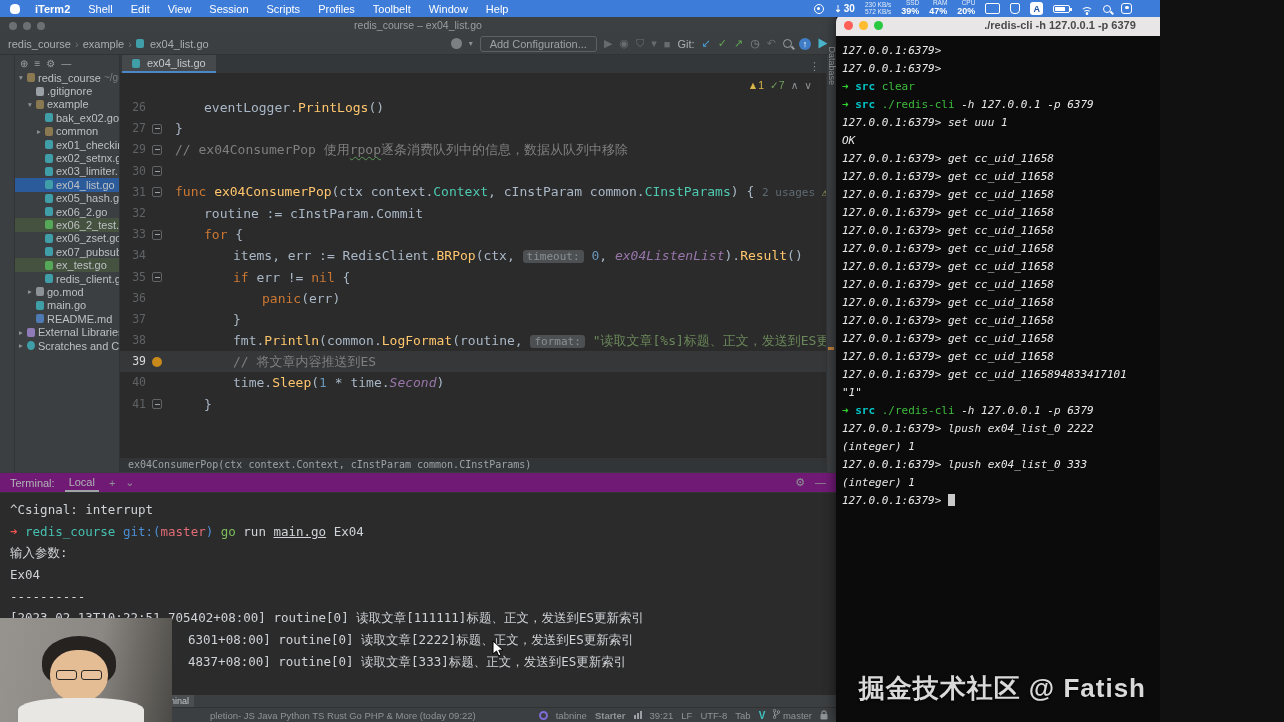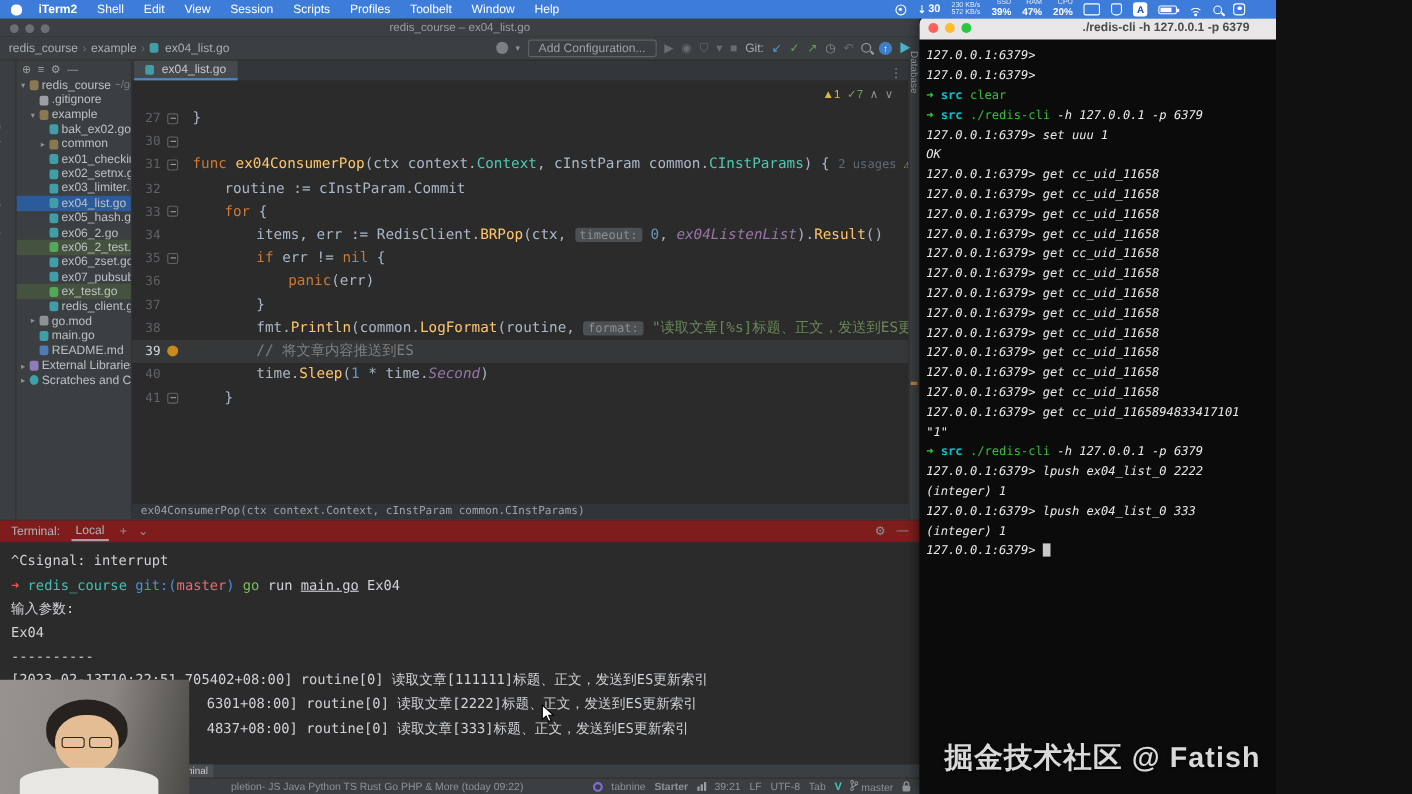--- a/index.html
+++ b/index.html
@@ -119,21 +119,21 @@
   .rlabel { position:absolute; right:-1px; top:30px; color:#9b9fa2; font-size:9px;
             transform:rotate(90deg); transform-origin:right top; white-space:nowrap; }
   .sticky { position:absolute; left:120px; right:10px; top:440px; height:15px; background:#323537;
             border-top:1px solid #2a2a2a; color:#9fa3a6; font-family:"DejaVu Sans Mono",monospace;
             font-size:10px; padding:1px 8px; white-space:nowrap; overflow:hidden; }
 
   
   .termpanel { position:absolute; left:0; top:455px; width:836px; height:223px; background:#2b2b2b;
                border-top:1px solid #3a3d3f; overflow:hidden; }
   .thead { height:20px; display:flex; align-items:center; gap:10px; padding:0 10px;
-           color:#b0b3b6; font-size:11px; background:#7f1d1d; border-bottom:1px solid #323537; }
+           color:#b0b3b6; font-size:11px; background:#701a75; border-bottom:1px solid #323537; }
   .ttab { border-bottom:2px solid #9fa3a6; padding:2px 4px; }
   .thead .plus, .thead .chv { color:#8d9194; }
   .thead-right { margin-left:auto; display:flex; gap:10px; color:#8d9194; }
   .tlines { padding:6px 10px; font-family:"DejaVu Sans Mono", monospace; font-size:12.5px; }
   .tline { height:21.7px; line-height:21.7px; white-space:nowrap; }
   .tline.offset { padding-left:178px; }
   .tw { color:#cfd2d6; } .tre { color:#ef5350; } .tcy { color:#45c0b0; }
   .tbl { color:#4c8fd6; } .trd { color:#e06c75; } .tgr { color:#7cbf5e; }
   .twu { color:#cfd2d6; text-decoration:underline; }
 
@@ -430,25 +430,39 @@
       </div>
       <div class="insp">
         <span class="w">▲<span>1</span></span>
         <span class="ok">✓<span>7</span></span>
         <span class="nav">∧</span>
         <span class="nav">∨</span>
       </div>
       <div class="lines">
 
           <div class="eline">
+            <span class="lnum">26</span>
+            <span class="gutbox"></span>
+            <span class="codewrap ind1">
+              
+            <span class="d">eventLogger.</span><span class="f">PrintLogs</span><span class="d">()</span></span>
+          </div>
+          <div class="eline">
             <span class="lnum">27</span>
             <span class="gutbox fold"></span>
             <span class="codewrap ind0">
               
             <span class="d">}</span></span>
+          </div>
+          <div class="eline">
+            <span class="lnum">29</span>
+            <span class="gutbox fold"></span>
+            <span class="codewrap ind0">
+              
+            <span class="c">// ex04ConsumerPop 使用</span><span class="cw">rpop</span><span class="c">逐条消费队列中的信息，数据从队列中移除</span></span>
           </div>
           <div class="eline">
             <span class="lnum">30</span>
             <span class="gutbox fold"></span>
           </div>
           <div class="eline">
             <span class="lnum">31</span>
             <span class="gutbox fold"></span>
             <span class="codewrap ind0">
               

